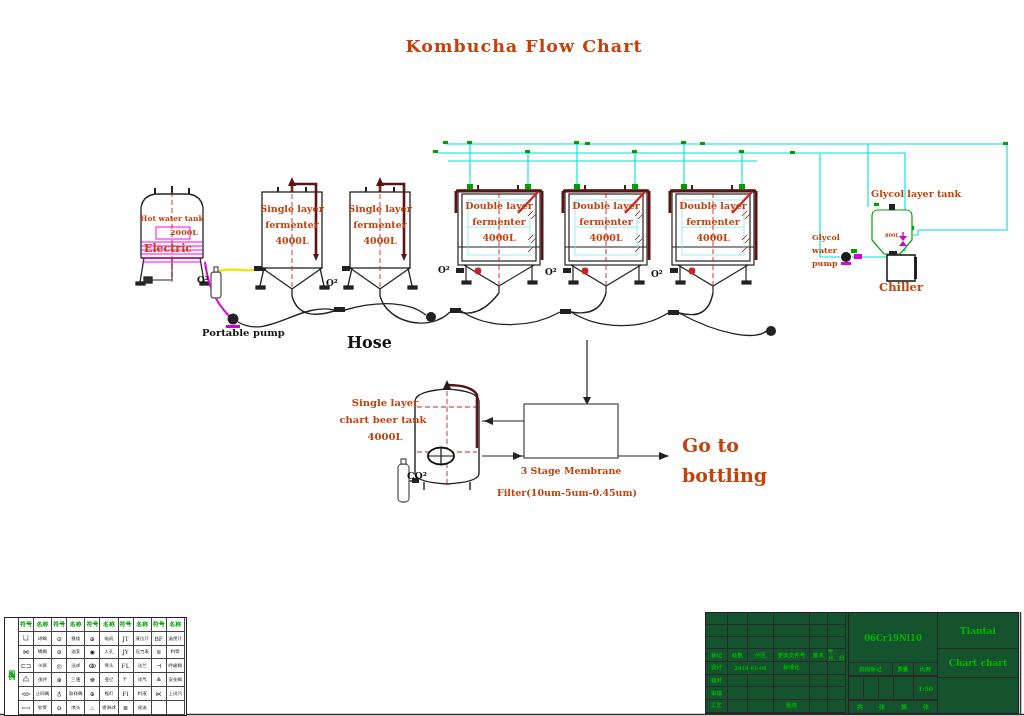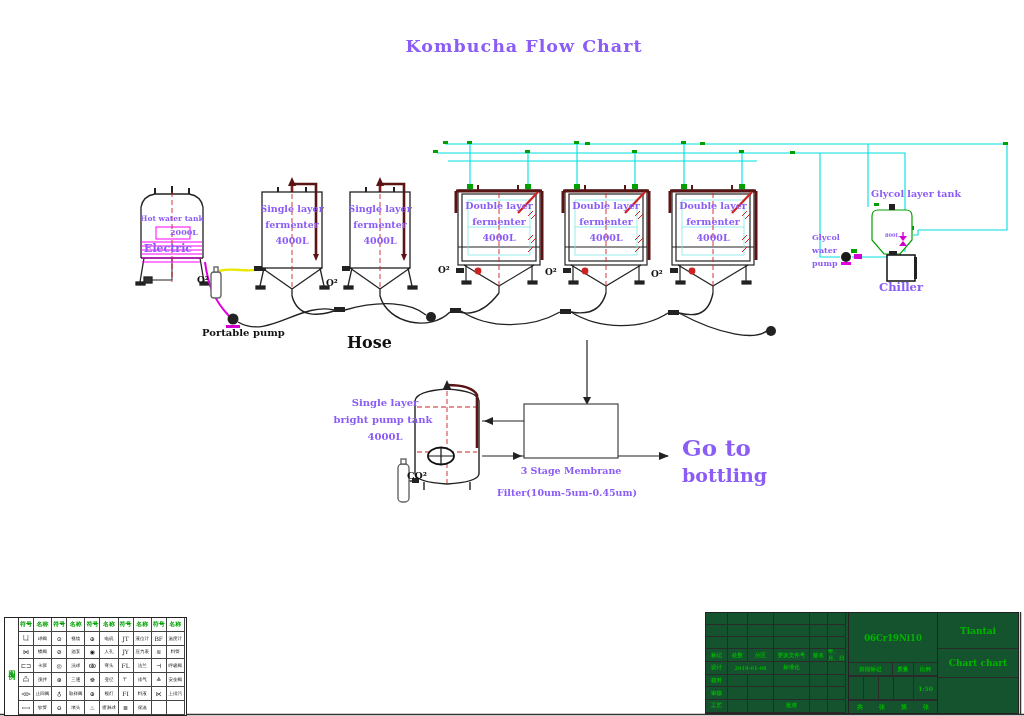--- a/index.html
+++ b/index.html
@@ -1,20 +1,20 @@
 <!DOCTYPE html>
 <html><head>
 <meta charset="utf-8">
 <style>
   html,body{margin:0;padding:0;background:#fff;}
   #canvas{position:relative;width:1024px;height:716px;background:#ffffff;overflow:hidden;
           font-family:"DejaVu Serif", serif;}
   svg{position:absolute;left:0;top:0;}
   .lbl{position:absolute;white-space:nowrap;font-weight:bold;line-height:1.05;}
-  .g{color:#8b5cf6;}
+  .g{color:#c2410c;}
   .blk{color:#111;}
   .ctr{transform:translateX(-50%);}
   
   #legend{position:absolute;left:4px;top:617px;width:181px;height:97px;border:1.5px solid #222;
           display:flex;background:#fff;}
   #legend .strip{width:13px;border-right:1px solid #333;display:flex;align-items:center;justify-content:center;
           writing-mode:vertical-rl;color:#00a000;font-size:7px;font-weight:bold;letter-spacing:2px;}
   #legend .grid{flex:1;display:grid;grid-template-columns:repeat(5,15px 18.2px);grid-auto-rows:13.8px;}
   #legend .grid div{border-right:0.8px solid #444;border-bottom:0.8px solid #444;overflow:hidden;
           display:flex;align-items:center;justify-content:center;}
@@ -307,27 +307,27 @@
 <div class="lbl blk" style="left:347px;top:335px;font-size:16px;">Hose</div>
 
 <div class="lbl blk" style="left:197px;top:276px;font-size:9px;">O²</div>
 <div class="lbl blk" style="left:326px;top:279px;font-size:9px;">O²</div>
 <div class="lbl blk" style="left:438px;top:266px;font-size:9px;">O²</div>
 <div class="lbl blk" style="left:545px;top:268px;font-size:9px;">O²</div>
 <div class="lbl blk" style="left:651px;top:270px;font-size:9px;">O²</div>
 <div class="lbl blk" style="left:372px;top:471px;font-size:9.5px;padding-left:35px;">CO²</div>
 
 <div class="lbl g ctr" style="left:385px;top:398px;font-size:10px;">Single layer</div>
-<div class="lbl g ctr" style="left:383px;top:415px;font-size:10px;">bright pump tank</div>
+<div class="lbl g ctr" style="left:383px;top:415px;font-size:10px;">chart beer tank</div>
 <div class="lbl g ctr" style="left:385px;top:432px;font-size:10px;">4000L</div>
 
 <div class="lbl g ctr" style="left:571px;top:466px;font-size:9.5px;">3 Stage Membrane</div>
 <div class="lbl g ctr" style="left:567px;top:488px;font-size:9.5px;">Filter(10um-5um-0.45um)</div>
 
-<div class="lbl g" style="left:682px;top:436px;font-size:23px;">Go to</div>
+<div class="lbl g" style="left:682px;top:436px;font-size:19px;">Go to</div>
 <div class="lbl g" style="left:682px;top:466px;font-size:19px;">bottling</div>
 
 <div class="lbl g ctr" style="left:916px;top:189px;font-size:9.5px;">Glycol layer tank</div>
 <div class="lbl g ctr" style="left:892px;top:233px;font-size:5px;">800L</div>
 <div class="lbl g" style="left:812px;top:233px;font-size:8px;">Glycol</div>
 <div class="lbl g" style="left:812px;top:246px;font-size:8px;">water</div>
 <div class="lbl g" style="left:812px;top:259px;font-size:8px;">pump</div>
 <div class="lbl g ctr" style="left:901px;top:281px;font-size:11.5px;">Chiller</div>
 
 <div id="legend">

